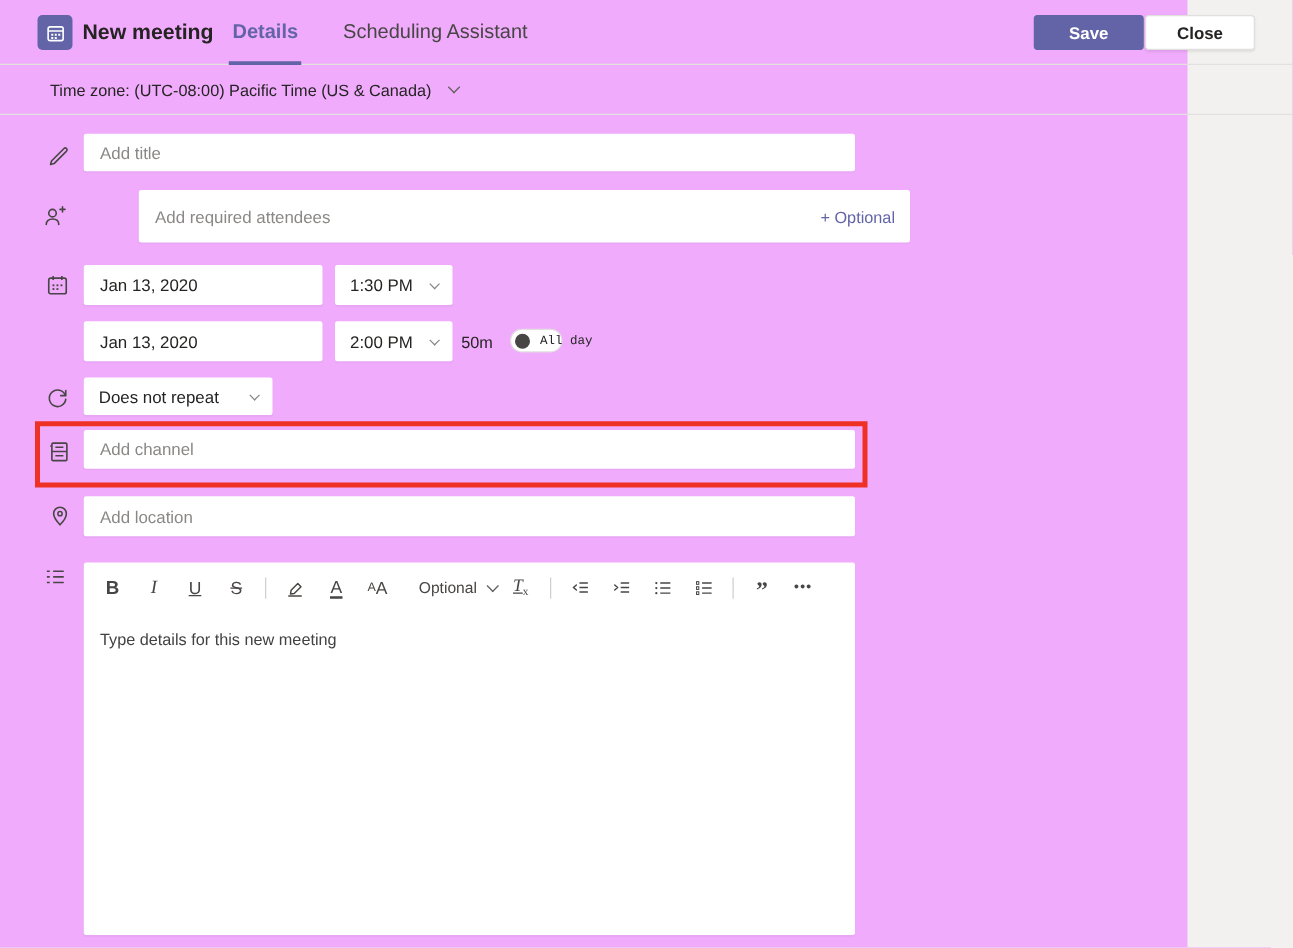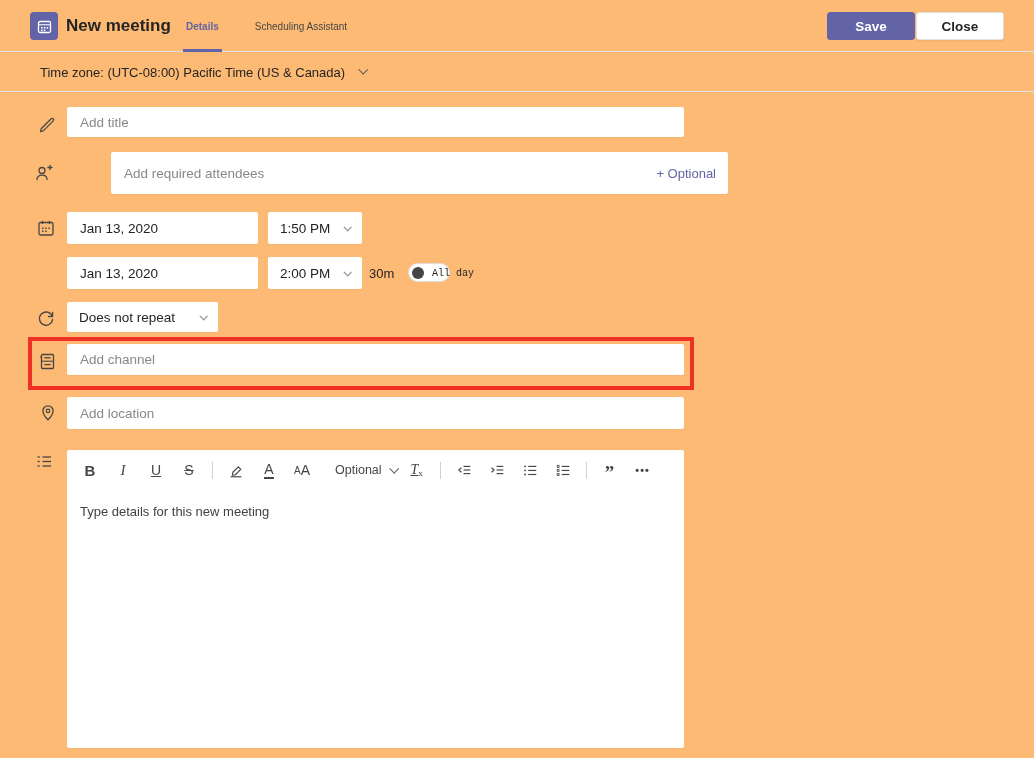--- a/index.html
+++ b/index.html
@@ -1,25 +1,25 @@
 <!DOCTYPE html>
 <html><head>
 <meta charset="utf-8">
 <style>
   * { margin:0; padding:0; box-sizing:border-box; }
   html,body { width:1034px; height:758px; }
   body { font-family:"Liberation Sans", sans-serif; background:#f2f1f0; overflow:hidden; }
-  #screen { position:relative; width:1034px; height:758px; background:#fdba74; }
+  #screen { position:relative; width:950px; height:758px; background:#f0abfc; }
 
   
   .header { position:absolute; left:0; top:0; width:1034px; height:52px; border-bottom:1px solid #e3e1df; }
   .app-icon { position:absolute; left:30px; top:12px; width:28px; height:28px; background:#6264a7; border-radius:4px; display:flex; align-items:center; justify-content:center; }
   .page-title { position:absolute; left:66px; top:0; height:52px; display:flex; align-items:center; font-size:17px; font-weight:bold; color:#252423; }
   .tabs { position:absolute; left:183px; top:0; height:52px; display:flex; align-items:stretch; }
-  .tab { display:flex; align-items:center; padding:0 3px; margin-right:30px; font-size:10px; color:#484644; cursor:pointer; border-bottom:3px solid transparent; padding-top:3px;text-align:center; }
+  .tab { display:flex; align-items:center; padding:0 3px; margin-right:30px; font-size:16px; color:#484644; cursor:pointer; border-bottom:3px solid transparent; padding-top:3px;text-align:center; }
   .tab.active { color:#6264a7; font-weight:bold; border-bottom-color:#6264a7; }
   .hdr-btns { position:absolute; right:30px; top:12px; display:flex; gap:1px; }
   .btn { height:28px; min-width:88px; display:flex; align-items:center; justify-content:center; font-size:13.5px; font-weight:bold; border-radius:3px; cursor:pointer; }
   .btn.primary { background:#6264a7; color:#ffffff; border:1px solid #6264a7; }
   .btn.secondary { background:#ffffff; color:#252423; border:1px solid #e1dfdd; box-shadow:0 1px 2px rgba(0,0,0,0.08); }
 
   
   .tz-bar { position:absolute; left:0; top:53px; width:1034px; height:39px; border-bottom:1px solid #e3e1df; display:flex; align-items:center; padding-left:40px; cursor:pointer; }
   .tz-label { font-size:13px; color:#252423; }
   .chev { display:inline-block; width:7px; height:7px; border-right:1.4px solid #605e5c; border-bottom:1.4px solid #605e5c; transform:rotate(45deg) translateY(-1px); }
@@ -121,32 +121,32 @@
     <rect x="6" y="9.5" width="1.5" height="1.5" fill="#484644"></rect>
     <rect x="9.2" y="9.5" width="1.5" height="1.5" fill="#484644"></rect>
     <rect x="12.4" y="9.5" width="1.5" height="1.5" fill="#484644"></rect>
     <rect x="6" y="12.5" width="1.5" height="1.5" fill="#484644"></rect>
     <rect x="9.2" y="12.5" width="1.5" height="1.5" fill="#484644"></rect>
   </svg>
   <div class="field" style="left:67px; top:212px; width:191px; height:32px;">
     <input type="text" value="Jan 13, 2020" style="">
   </div>
   <div class="combo" style="left:268px; top:212px; width:94px; height:32px;">
-    <span>1:50 PM</span>
+    <span>1:30 PM</span>
     <span class="chev"></span>
   </div>
 
   <div class="field" style="left:67px; top:257px; width:191px; height:32px;">
     <input type="text" value="Jan 13, 2020" style="">
   </div>
   <div class="combo" style="left:268px; top:257px; width:94px; height:32px;">
     <span>2:00 PM</span>
     <span class="chev"></span>
   </div>
-  <span class="inline-label" style="left:369px; top:257px; height:32px;">30m</span>
+  <span class="inline-label" style="left:369px; top:257px; height:32px;">50m</span>
   <div class="toggle" style="left:408px; top:263px;">
     <div class="knob"></div>
   </div>
   <span class="inline-label" style="left:432px; top:257px; height:32px; font-size:10px;font-family:Liberation Mono, monospace;">All day</span>
 
   <svg class="rail-icon" style="left:36px; top:308px;" viewBox="0 0 20 20">
     <path d="M16.2 8.2 A6.6 6.6 0 1 0 16.6 11.5" fill="none" stroke="#484644" stroke-width="1.3" stroke-linecap="round"></path>
     <path d="M16.6 4.5 L16.6 8.5 L12.6 8.5" fill="none" stroke="#484644" stroke-width="1.3" stroke-linecap="round" stroke-linejoin="round"></path>
   </svg>
   <div class="combo" style="left:67px; top:302px; width:151px; height:30px;">

